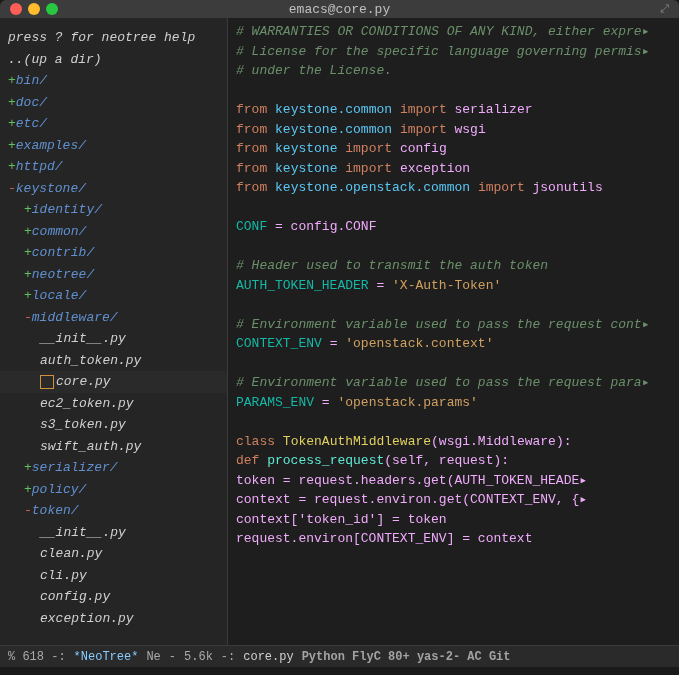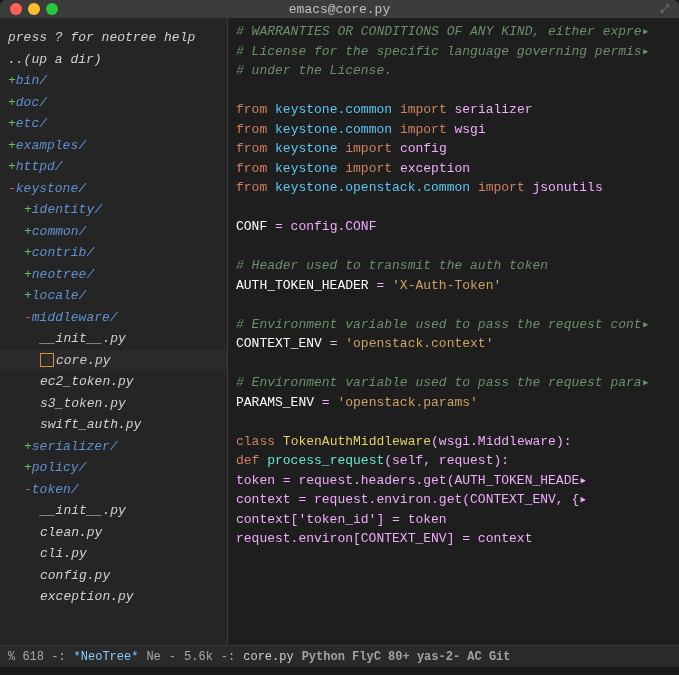--- a/index.html
+++ b/index.html
@@ -107,21 +107,21 @@
       white-space: nowrap;
       overflow: hidden;
     }
 
     
     .c-comment { color: #6a8f6a; font-style: italic; }
     .c-import { color: #d08060; }
     .c-module { color: #5bc8f5; }
     .c-func { color: #5eead4; }
     .c-string { color: #d0a060; }
-    .c-const { color: #ffffff; margin-top: 36px; }
+    .c-const { color: #14b8a6; margin-top: 36px; }
     .c-plain { color: #f0abfc; text-align: right; }
     .c-class { color: #e0d060; }
 
     
     .status-bar {
       height: 22px;
       background: #2a2a2a;
       display: flex;
       align-items: center;
       padding: 0 8px;
@@ -237,20 +237,25 @@
           </div>
           <div class="tree-item">
             <span style="display: inline-block; width: 16px;"></span>
             <span class="minus-color">- </span>
             <span class="dir-color">middleware/</span>
           </div>
           <div class="tree-item">
             <span style="display: inline-block; width: 32px;"></span>
             <span>  </span>
             <span class="file-color">__init__.py</span>
+          </div>
+          <div class="tree-item">
+            <span style="display: inline-block; width: 32px;"></span>
+            <span>  </span>
+            <span class="file-color">auth_token.py</span>
           </div>
           <div class="tree-item selected">
             <span style="display: inline-block; width: 32px;"></span>
             <span class="current-file-marker"></span>
             <span class="file-color">core.py</span>
           </div>
           <div class="tree-item">
             <span style="display: inline-block; width: 32px;"></span>
             <span>  </span>
             <span class="file-color">ec2_token.py</span>

